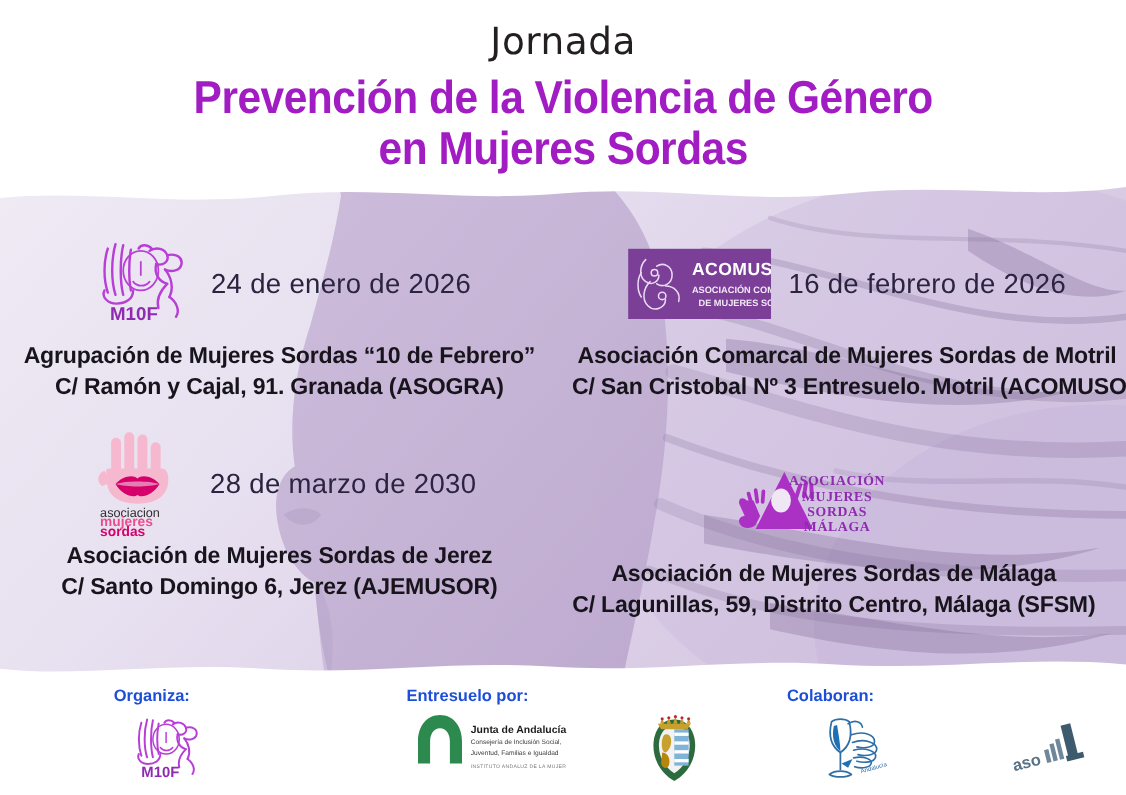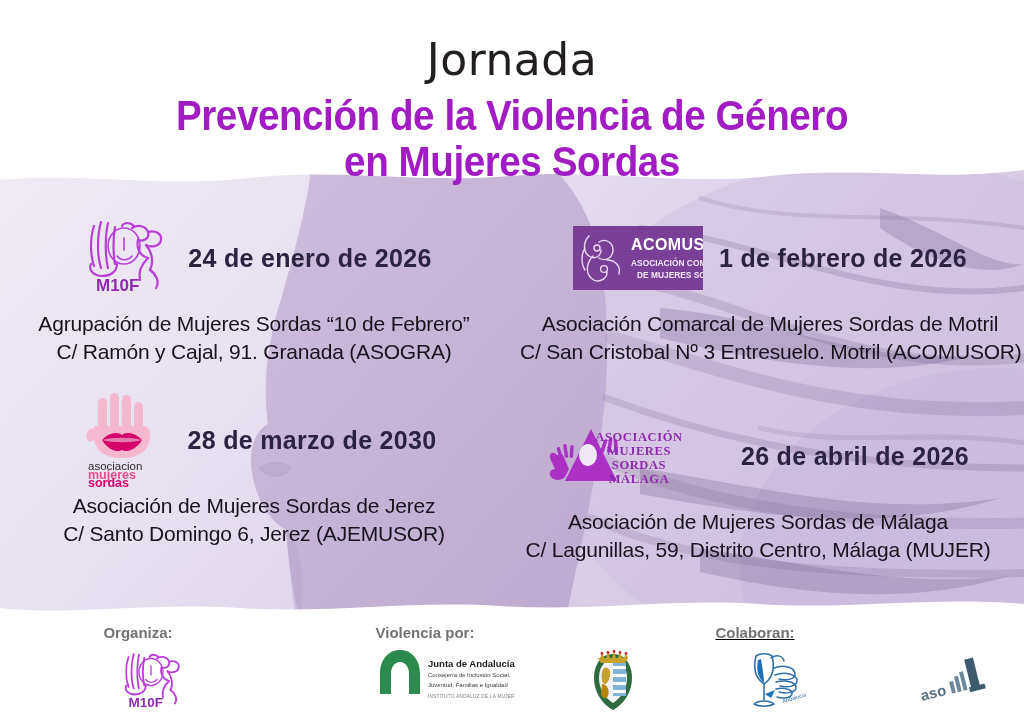--- a/index.html
+++ b/index.html
@@ -57,22 +57,22 @@
   .header {
     position: absolute;
     left: 0;
     top: 0;
     width: 1024px;
     text-align: center;
     z-index: 5;
   }
   .kicker {
     margin: 0;
-    padding-top: 34px;
-    font-size: 44px;
+    padding-top: 18px;
+    font-size: 34px;
     font-weight: 400;
     letter-spacing: 0.5px;
     color: #231f20;
     font-family: "DejaVu Sans", sans-serif;
   }
   .title {
     margin: 0;
     padding-top: 8px;
     font-size: 42px;
     line-height: 1.1;
@@ -110,33 +110,33 @@
     height: 96px;
   }
   .ev-logo {
     flex: 0 0 auto;
     display: flex;
     align-items: center;
     justify-content: center;
   }
   .ev-date {
     font-size: 25px;
-    font-weight: 700;
+    font-weight: 400;
     color: #2b2440;
     font-family: "Liberation Sans Narrow", "Liberation Sans", sans-serif;
     letter-spacing: 0.3px;
     white-space: nowrap;
   }
   .ev-lines {
     text-align: center;
     margin-top: 4px;
   }
   .ev-org, .ev-addr {
     font-size: 21px;
-    font-weight: 400;
+    font-weight: 700;
     color: #17141c;
     font-family: "Liberation Sans Narrow", "Liberation Sans", sans-serif;
     line-height: 1.32;
     white-space: nowrap;
     letter-spacing: -0.2px;
   }
 
   
   .footer {
     position: absolute;
@@ -147,27 +147,27 @@
     background: #ffffff;
     z-index: 7;
   }
   .foot-col {
     position: absolute;
     text-align: center;
   }
   .foot-head {
     font-size: 15px;
     font-weight: 700;
-    color: #737373;
+    color: #1d4ed8;
     font-family: "Liberation Sans Narrow", "Liberation Sans", sans-serif;
     white-space: nowrap;
   }
   .fc-organiza   { left: 78px;  top: 8px;  width: 120px; }
   .fc-financia   { left: 330px; top: 8px;  width: 190px; }
-  .fc-colaboran  { left: 690px; top: 8px;  width: 130px; text-decoration: underline; }
+  .fc-colaboran  { left: 690px; top: 8px;  width: 130px; }
 
   
   .junta {
     position: absolute;
     left: 378px;
     top: 648px;
     display: flex;
     align-items: flex-start;
     gap: 6px;
     z-index: 8;
@@ -337,21 +337,21 @@
               <path d="M34 34 C 42 34, 48 40, 46 48"></path>
               <path d="M12 22 C 8 28, 8 38, 12 44"></path>
               <circle cx="24" cy="22" r="3"></circle>
               <circle cx="31" cy="43" r="3.4"></circle>
             </g>
             <text x="58" y="24" font-family="Liberation Sans, sans-serif" font-size="16" font-weight="700" fill="#ffffff" letter-spacing="0.4">ACOMUSOR</text>
             <text x="58" y="40" font-family="Liberation Sans, sans-serif" font-size="8.4" font-weight="700" fill="#f2e8f8">ASOCIACIÓN COMARCAL</text>
             <text x="64" y="52" font-family="Liberation Sans, sans-serif" font-size="8.4" font-weight="700" fill="#f2e8f8">DE MUJERES SORDAS</text>
           </svg>
         </div>
-        <div class="ev-date">1 de febrero de 2026</div>
+        <div class="ev-date">16 de febrero de 2026</div>
       </div>
       <div class="ev-lines">
         <div class="ev-org">Asociación Comarcal de Mujeres Sordas de Motril</div>
         <div class="ev-addr">C/ San Cristobal Nº 3 Entresuelo. Motril (ACOMUSOR)</div>
       </div>
     </div>
 
     <div class="event ev3">
       <div class="ev-top">
         <div class="ev-logo">
@@ -394,35 +394,34 @@
               <rect x="67" y="14" width="3.6" height="15" rx="1.8" transform="rotate(-3 68 21)"></rect>
               <path d="M52 28 C 48 26, 44 30, 47 34 C 50 38, 56 37, 57 33 Z"></path>
             </g>
             <ellipse cx="41" cy="30" rx="9" ry="11" fill="#efe7f4"></ellipse>
             <text x="92" y="16" font-family="Liberation Serif, serif" font-size="12.5" font-weight="700" fill="#8e2bb0" letter-spacing="0.6" text-anchor="middle">ASOCIACIÓN</text>
             <text x="92" y="30" font-family="Liberation Serif, serif" font-size="12.5" font-weight="700" fill="#8e2bb0" letter-spacing="0.6" text-anchor="middle">MUJERES</text>
             <text x="92" y="44" font-family="Liberation Serif, serif" font-size="12.5" font-weight="700" fill="#8e2bb0" letter-spacing="0.6" text-anchor="middle">SORDAS</text>
             <text x="92" y="58" font-family="Liberation Serif, serif" font-size="12.5" font-weight="700" fill="#8e2bb0" letter-spacing="0.6" text-anchor="middle">MÁLAGA</text>
           </svg>
         </div>
-        <div class="ev-date">26 de abril de 2026</div>
       </div>
       <div class="ev-lines">
         <div class="ev-org">Asociación de Mujeres Sordas de Málaga</div>
-        <div class="ev-addr">C/ Lagunillas, 59, Distrito Centro, Málaga (MUJER)</div>
+        <div class="ev-addr">C/ Lagunillas, 59, Distrito Centro, Málaga (SFSM)</div>
       </div>
     </div>
   </div>
 
   <div class="footer">
     <div class="foot-col fc-organiza">
       <div class="foot-head">Organiza:</div>
     </div>
     <div class="foot-col fc-financia">
-      <div class="foot-head">Violencia por:</div>
+      <div class="foot-head">Entresuelo por:</div>
     </div>
     <div class="foot-col fc-colaboran">
       <div class="foot-head">Colaboran:</div>
     </div>
   </div>
 
   <div class="m10f-footer">
     <svg width="72" height="66" viewBox="0 0 96 88">
       <g fill="none" stroke="#b83fd6" stroke-width="2.4" stroke-linecap="round">
         <path d="M18 12 C 14 24, 14 40, 18 52"></path>

